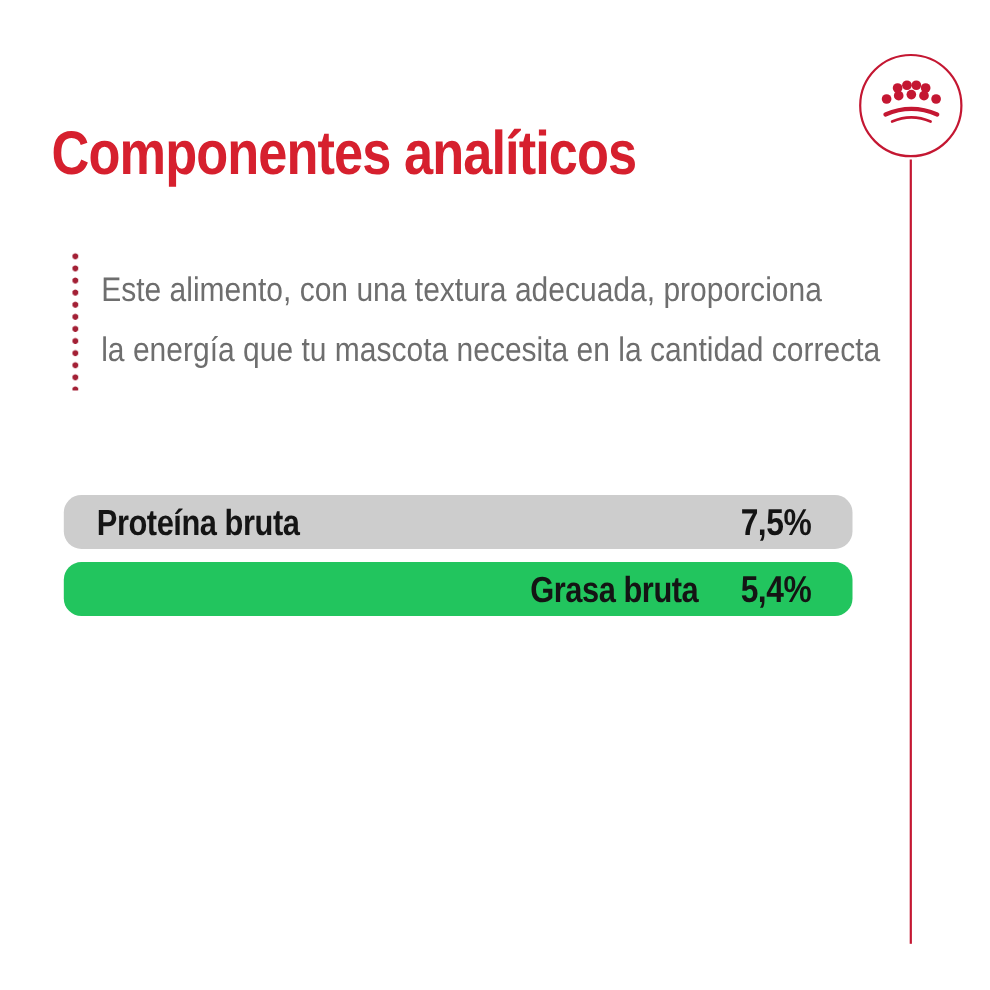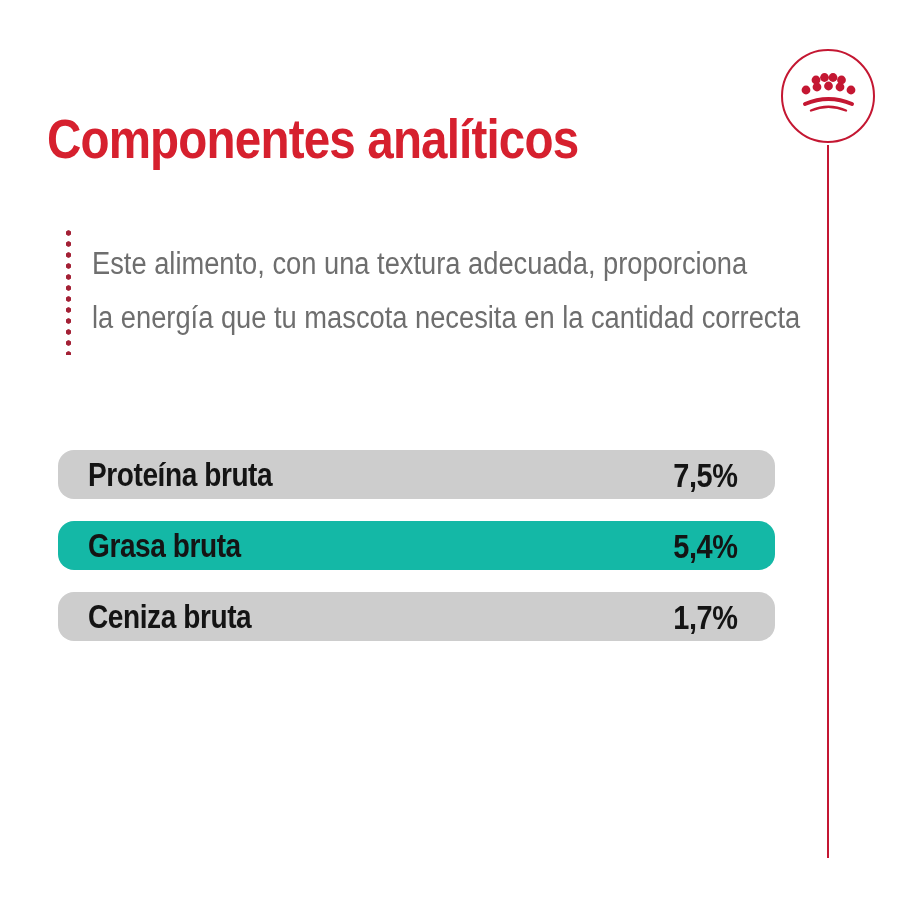--- a/index.html
+++ b/index.html
@@ -83,29 +83,29 @@
   
   .table {
     position: absolute;
     left: 58px;
     top: 450px;
     width: 717px;
   }
   .row {
     height: 49px;
     border-radius: 16px;
-    margin-bottom: 22px;
+    margin-bottom: 12px;
     display: flex;
     align-items: center;
     justify-content: space-between;
     padding: 1px 38px 0 30px;
     box-sizing: border-box;
   }
   .row.dark  { background: #cdcdcd; }
-  .row.light { background: #14b8a6; }
+  .row.light { background: #22c55e; justify-content: flex-end; }
   .row .label {
     font-size: 33px;
     font-weight: 700;
     color: #141414;
     letter-spacing: -0.5px;
     transform: scaleX(0.85);
     transform-origin: left center;
     white-space: nowrap;
   }
   .row .value {
@@ -160,19 +160,15 @@
 
   <div class="table">
     <div class="row dark">
       <span class="label">Proteína bruta</span>
       <span class="value">7,5%</span>
     </div>
     <div class="row light">
       <span class="label">Grasa bruta</span>
       <span class="value">5,4%</span>
     </div>
-    <div class="row dark">
-      <span class="label">Ceniza bruta</span>
-      <span class="value">1,7%</span>
-    </div>
   </div>
 
 </div>
 
 </body></html>

